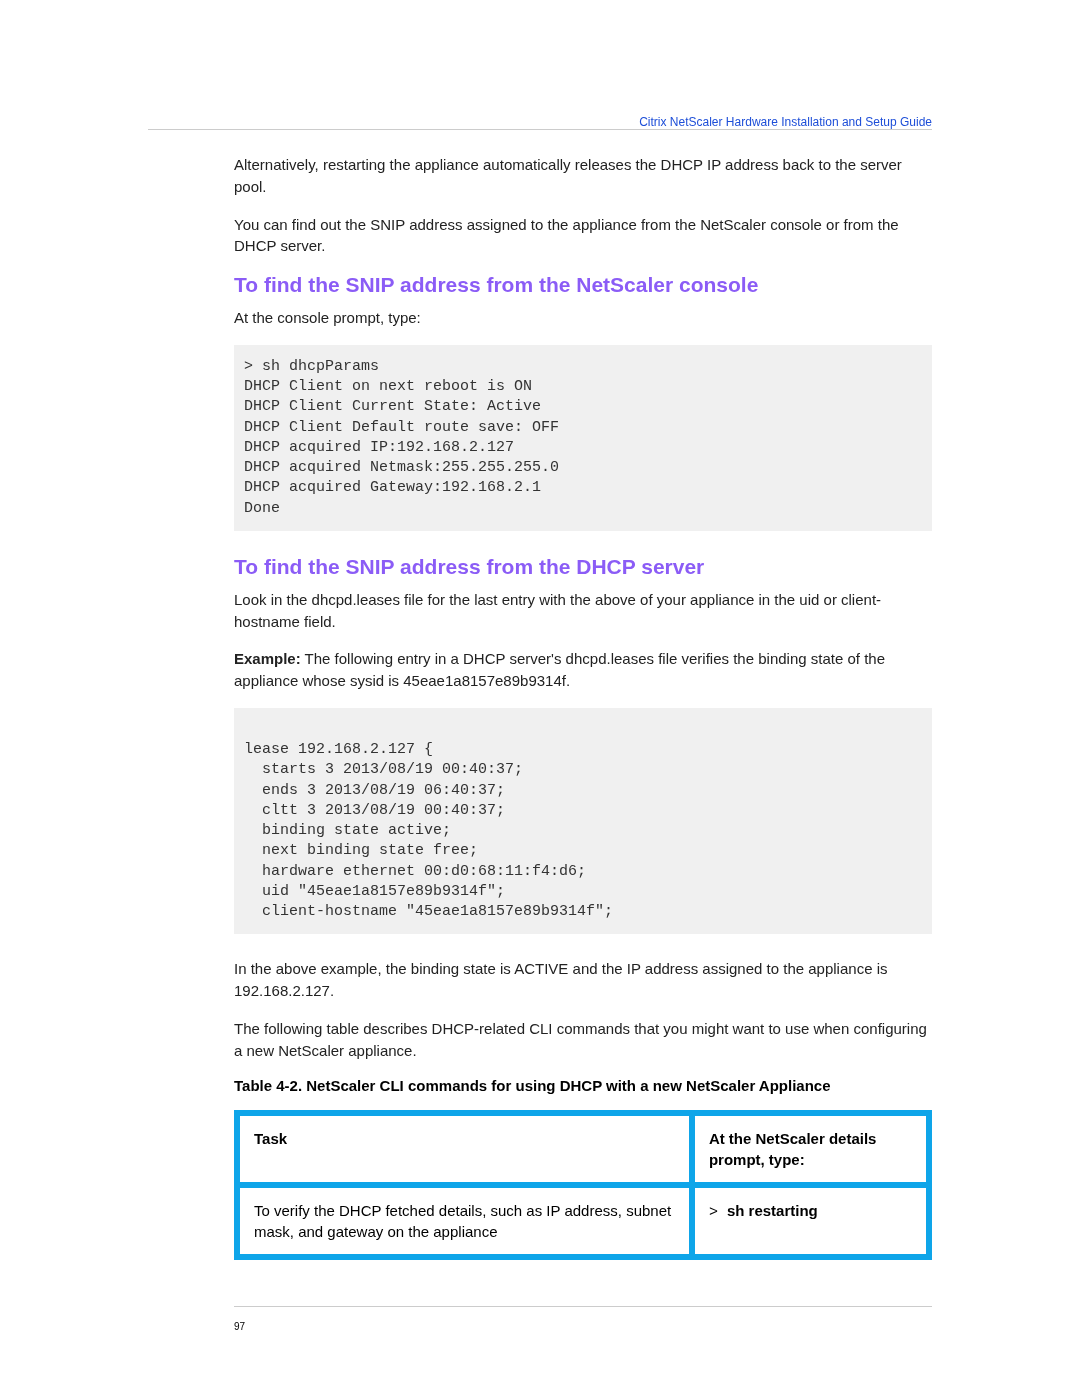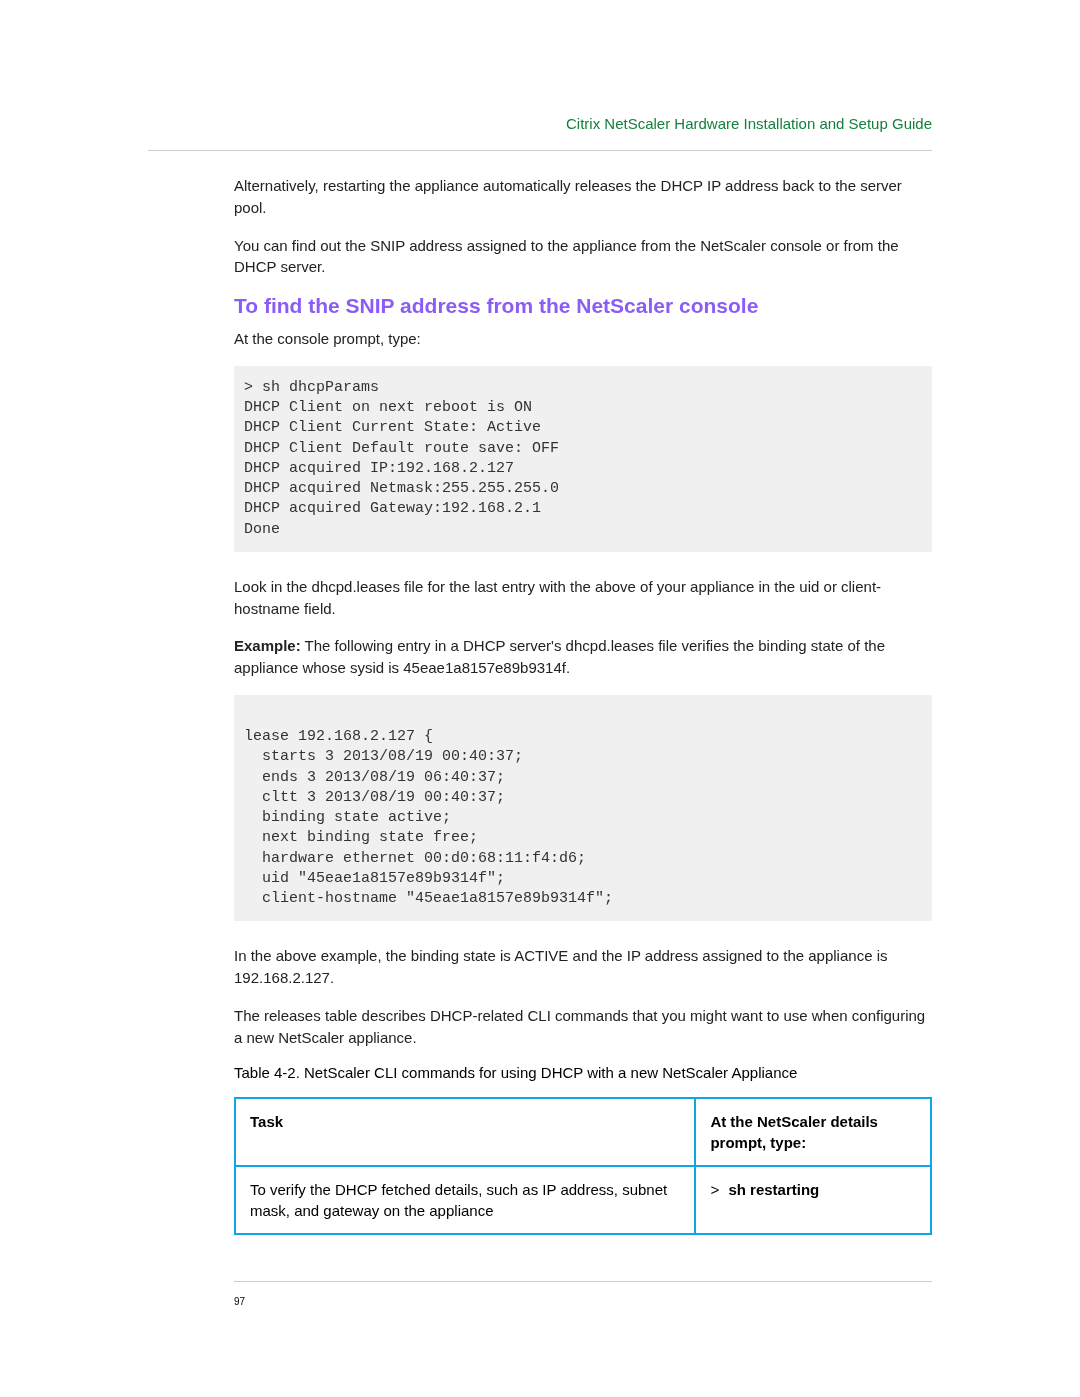--- a/index.html
+++ b/index.html
@@ -13,23 +13,22 @@
       width: 1080px;
       height: 1397px;
       padding: 0;
       position: relative;
     }
     .page {
       padding: 115px 148px 60px 148px;
     }
     .header-title {
       text-align: right;
-      font-size: 15px;
-      color: #15803d;
-      margin-bottom: 18px;
+      font-size: 12px;
+      color: #1d4ed8;
     }
     .header-rule {
       border: none;
       border-top: 1px solid #ccc;
       margin-bottom: 24px;
     }
     .content {
       margin-left: 86px;
     }
     .para {
@@ -55,30 +54,30 @@
       color: #333;
       white-space: pre;
       margin-bottom: 24px;
       overflow-x: hidden;
     }
     .bold-inline {
       font-weight: bold;
     }
     .table-caption {
       font-size: 15px;
-      font-weight: normal;
+      font-weight: bold;
       margin-bottom: 16px;
     }
     table {
       width: 100%;
       border-collapse: collapse;
       font-size: 15px;
     }
     th, td {
-      border: 2px solid #0ea5e9;
+      border: 6px solid #0ea5e9;
       padding: 12px 14px;
       text-align: left;
       vertical-align: top;
       line-height: 1.4;
     }
     th {
       font-weight: bold;
       background: #fff;
     }
     td.cmd-cell {
@@ -113,37 +112,38 @@
     <p class="para">At the console prompt, type:</p>
     <div class="codeblock">&gt; sh dhcpParams
 DHCP Client on next reboot is ON
 DHCP Client Current State: Active
 DHCP Client Default route save: OFF
 DHCP acquired IP:192.168.2.127
 DHCP acquired Netmask:255.255.255.0
 DHCP acquired Gateway:192.168.2.1
 Done</div>
 
+    <h2>To find the SNIP address from the DHCP server</h2>
     <p class="para">Look in the dhcpd.leases file for the last entry with the above of your appliance in the uid or client-hostname field.</p>
     <p class="para">
       <span class="bold-inline">Example:</span><span> The following entry in a DHCP server's dhcpd.leases file verifies the binding state of the appliance whose sysid is 45eae1a8157e89b9314f.</span>
     </p>
     <div class="codeblock">
 lease 192.168.2.127 {
   starts 3 2013/08/19 00:40:37;
   ends 3 2013/08/19 06:40:37;
   cltt 3 2013/08/19 00:40:37;
   binding state active;
   next binding state free;
   hardware ethernet 00:d0:68:11:f4:d6;
   uid "45eae1a8157e89b9314f";
   client-hostname "45eae1a8157e89b9314f";</div>
 
     <p class="para">In the above example, the binding state is ACTIVE and the IP address assigned to the appliance is 192.168.2.127.</p>
-    <p class="para">The releases table describes DHCP-related CLI commands that you might want to use when configuring a new NetScaler appliance.</p>
+    <p class="para">The following table describes DHCP-related CLI commands that you might want to use when configuring a new NetScaler appliance.</p>
 
     <p class="table-caption">Table 4-2. NetScaler CLI commands for using DHCP with a new NetScaler Appliance</p>
 
     <table>
       <thead>
         <tr>
           <th>Task</th>
           <th>At the NetScaler details prompt, type:</th>
         </tr>
       </thead>

